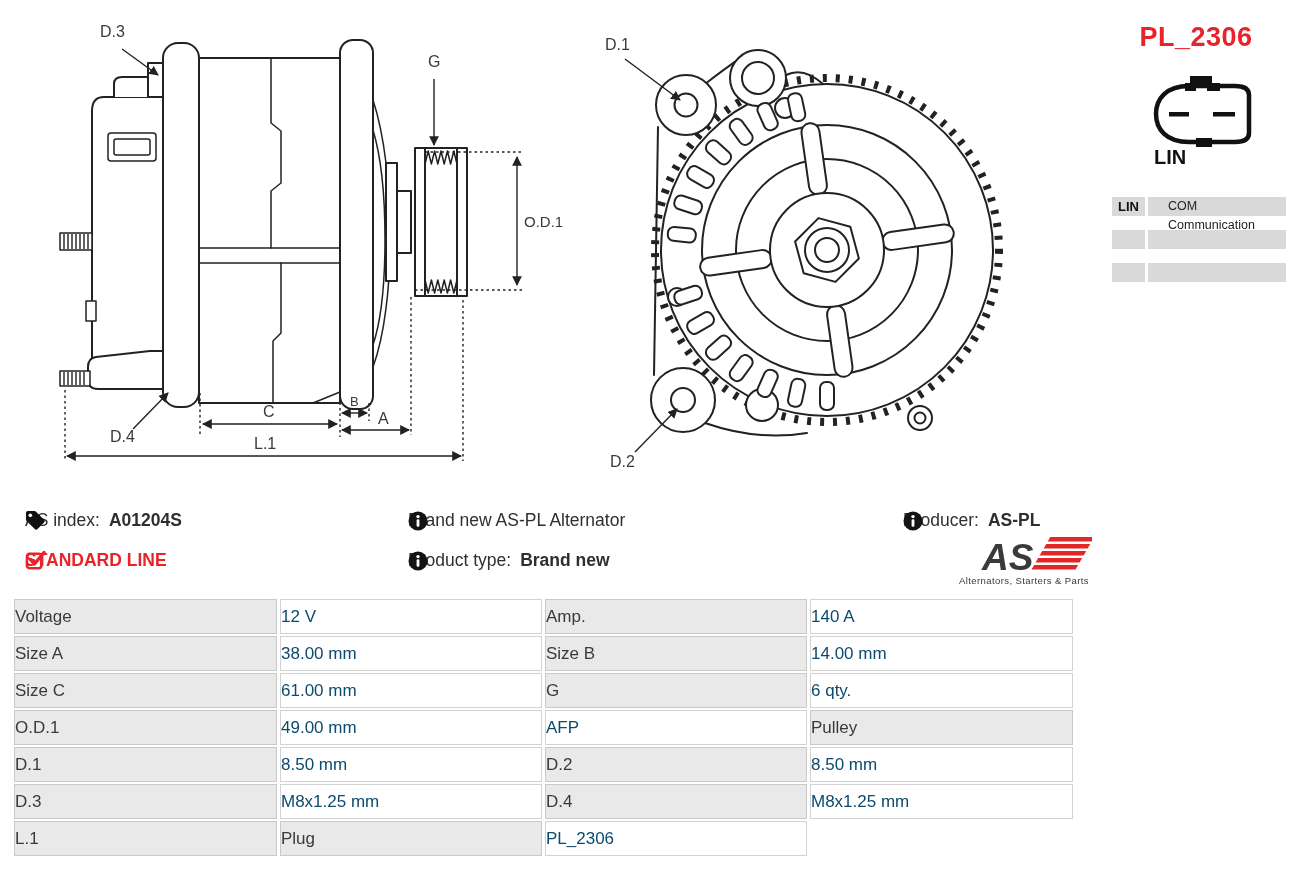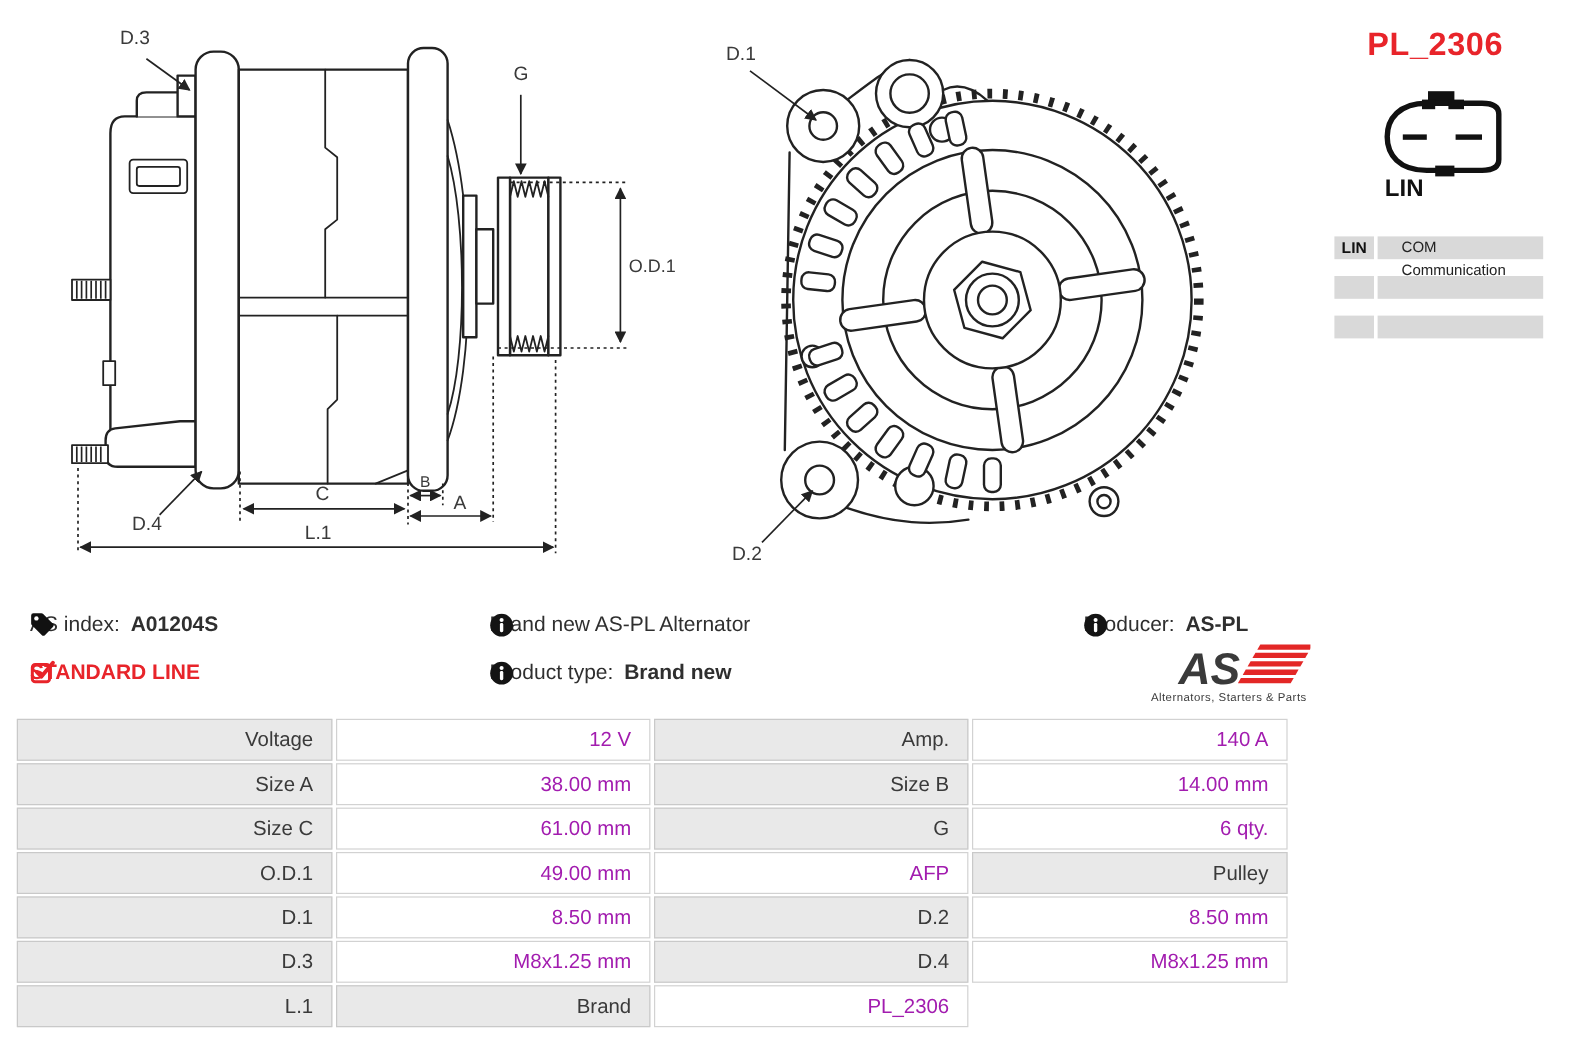--- a/index.html
+++ b/index.html
@@ -34,24 +34,24 @@
   .info-row .b{font-weight:bold;}
   .red{color:#e8242a;font-weight:bold;}
   .icn{flex:0 0 auto;display:block;}
 
   
   .logo{position:absolute;left:956px;top:534px;}
 
   
   .spec-table{position:absolute;left:14px;top:599px;width:1050px;display:grid;
               grid-template-columns:263px 262px 262px 263px;gap:2px 3px;}
-  .cell{height:35px;line-height:33px;font-size:17px;text-align:right;
+  .cell{height:35px;line-height:33px;font-size:17px;text-align:left;
         padding-right:15px;box-sizing:border-box;white-space:nowrap;}
   .cell.label{background:#e9e9e9;border:1px solid #c9c9c9;color:#3a3a3a;}
-  .cell.value{background:#ffffff;border:1px solid #d2d2d2;color:#a21caf;padding-left:27px;}
+  .cell.value{background:#ffffff;border:1px solid #d2d2d2;color:#0c4a6e;}
 </style>
 </head>
 <body>
 
 <div class="page">
 
   <svg style="left:30px;top:5px;" width="540" height="470" viewBox="0 0 540 470">
     <defs>
       <marker id="ah1" viewBox="0 0 10 10" refX="9" refY="5" markerWidth="7" markerHeight="7" orient="auto-start-reverse">
           <path d="M0,0 L10,5 L0,10 Z" fill="#222"></path>
@@ -346,17 +346,17 @@
     <div class="cell value">8.50 mm</div>
     <div class="cell label">D.2</div>
     <div class="cell value">8.50 mm</div>
 
     <div class="cell label">D.3</div>
     <div class="cell value">M8x1.25 mm</div>
     <div class="cell label">D.4</div>
     <div class="cell value">M8x1.25 mm</div>
 
     <div class="cell label">L.1</div>
-    <div class="cell label">Brand</div>
+    <div class="cell label">Plug</div>
     <div class="cell value">PL_2306</div>
   </div>
 
 </div>
 
 </body></html>

